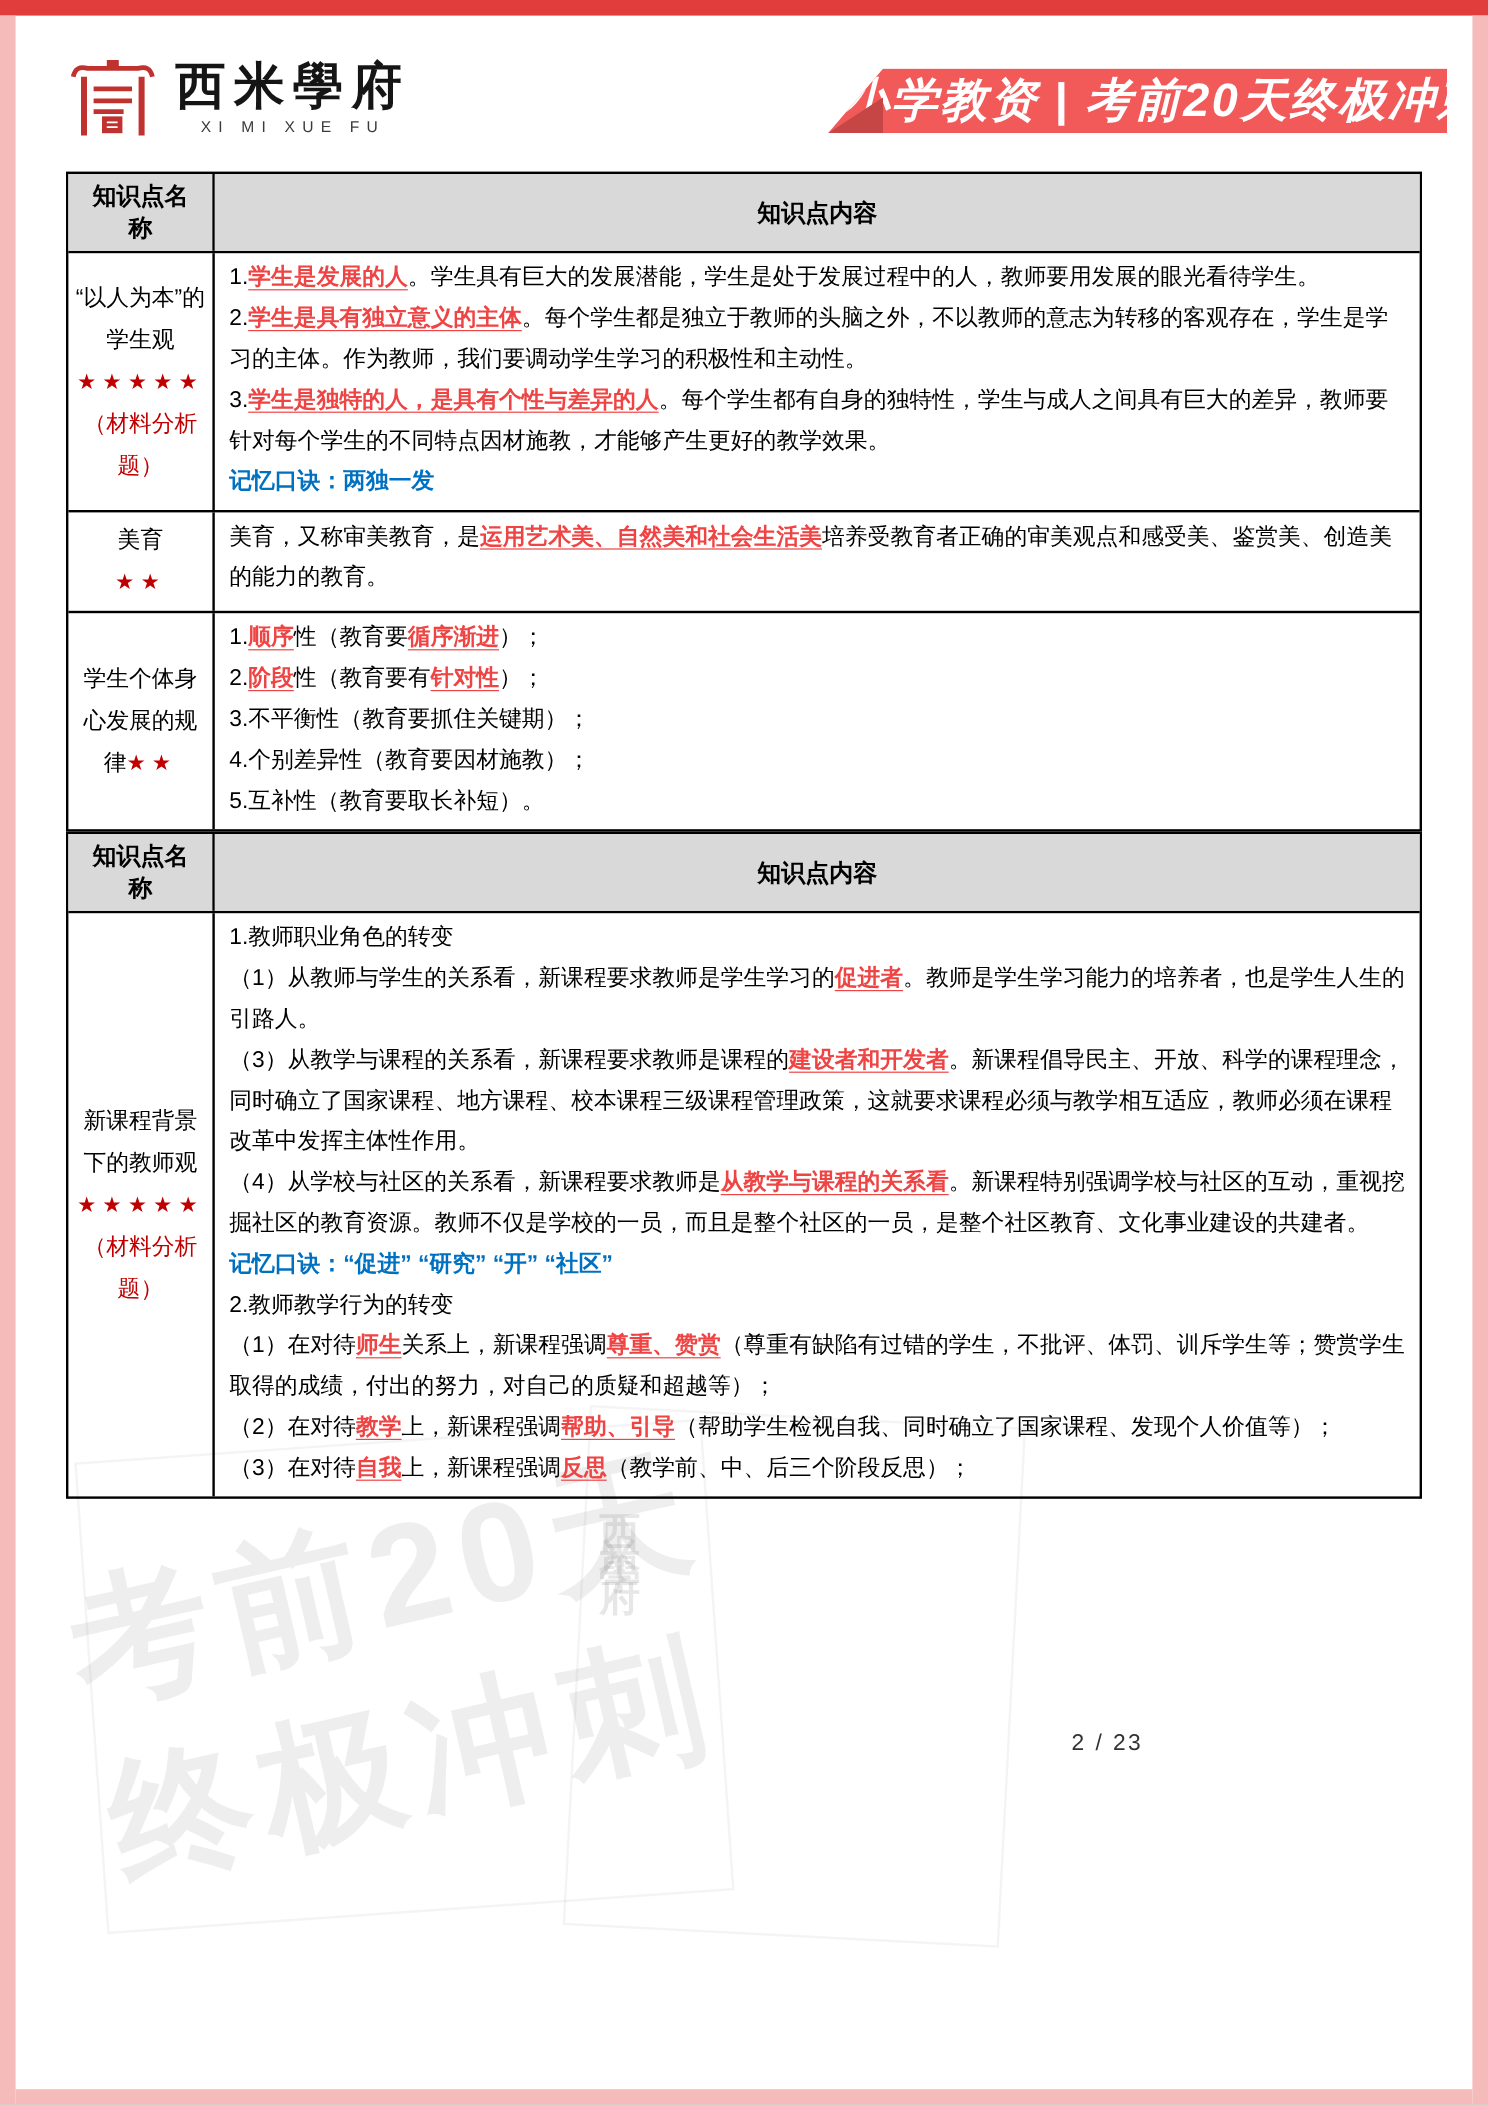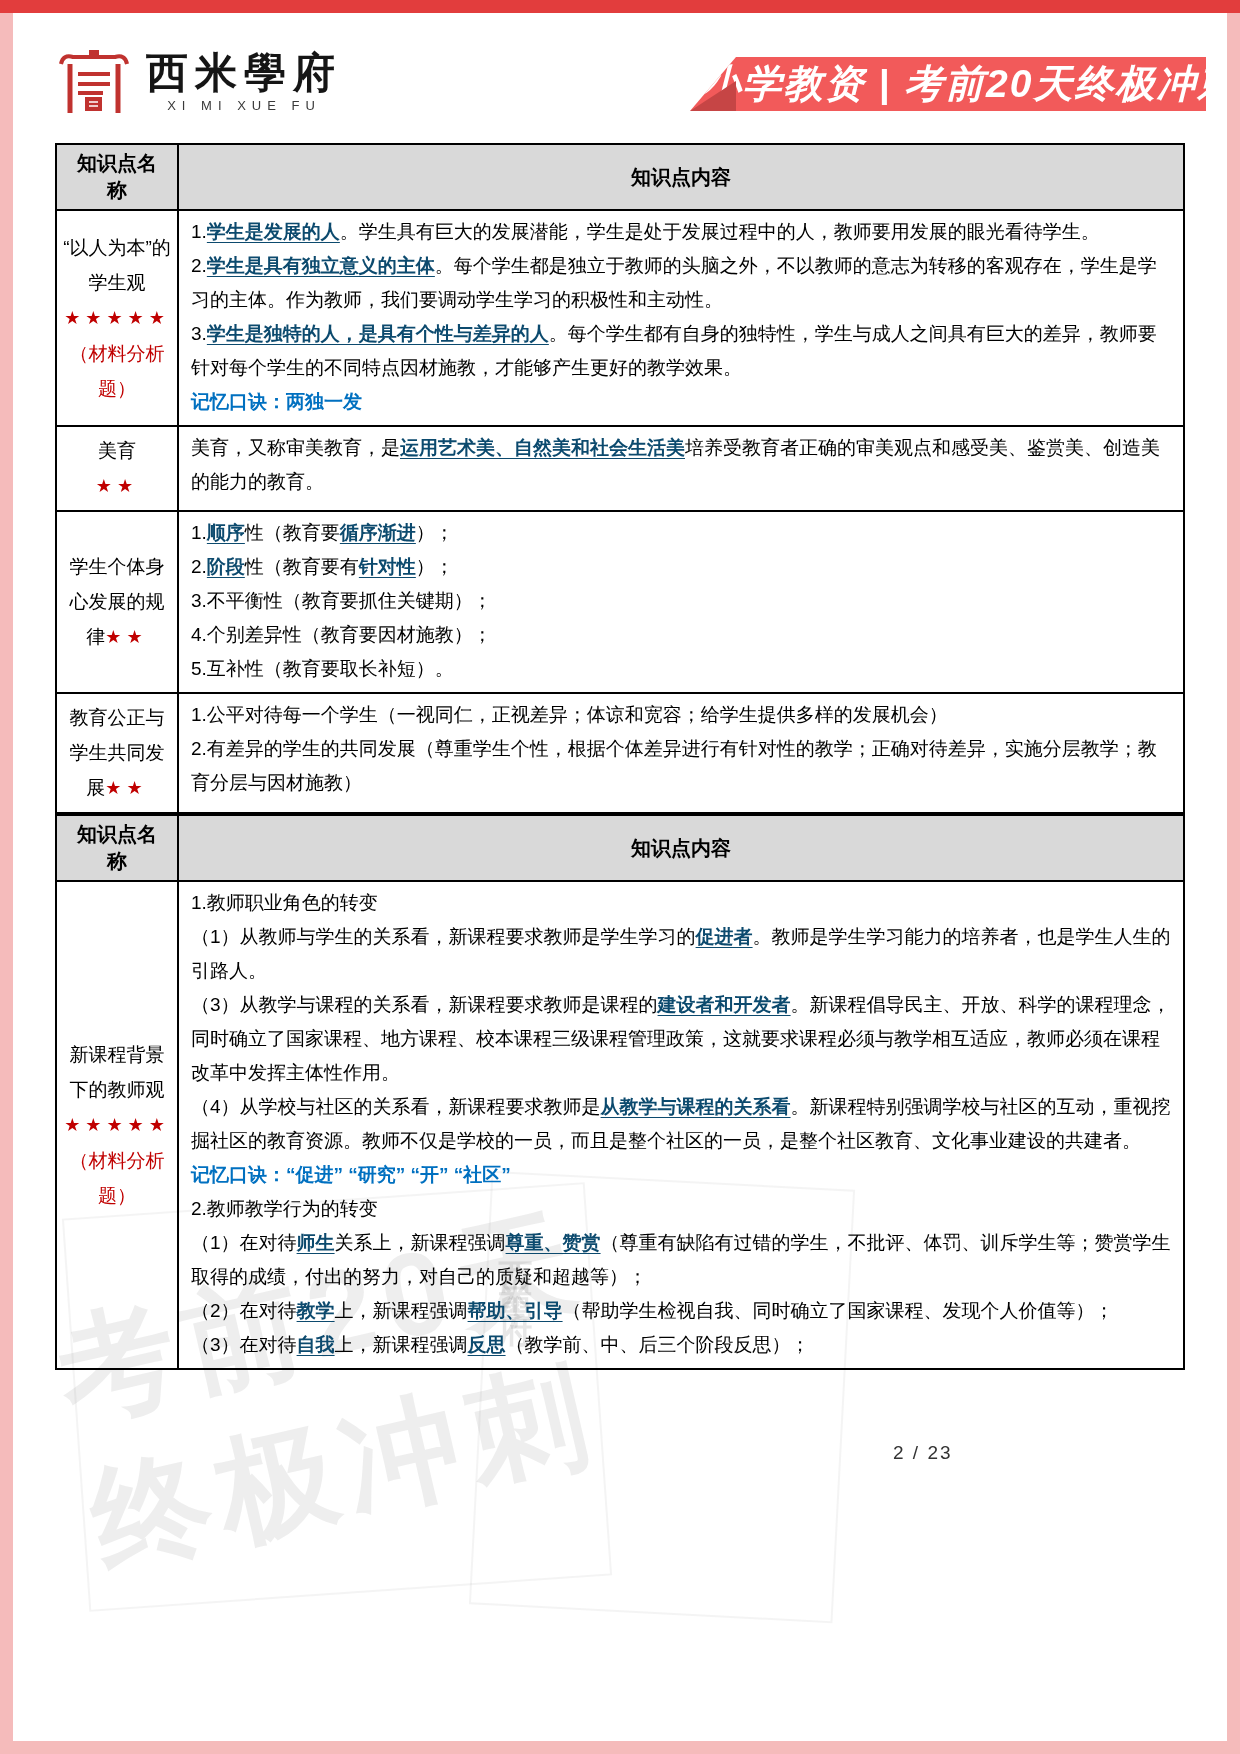--- a/index.html
+++ b/index.html
@@ -46,21 +46,21 @@
   .ktable{border:2px solid #000;background:transparent;}
   .trow{display:grid;grid-template-columns:122px 1fr;}
   .tbody .trow{border-top:2px solid #000;}
   .ncell{border-right:2px solid #000;display:flex;flex-direction:column;justify-content:center;
     align-items:center;text-align:center;padding:6px 6px;font-size:19px;}
   .ncell .para{line-height:35px;}
   .ccell{padding:4px 12px 6px 12px;font-size:19px;}
   .ccell .para{line-height:34px;}
   .thead .ncell,.thead .ccell{background:#d9d9d9;font-weight:bold;text-align:center;
     padding:5px 16px;font-size:20px;display:flex;align-items:center;justify-content:center;}
-  .seg-red{color:#0c4a6e;font-weight:bold;text-decoration:underline;text-underline-offset:4px;}
+  .seg-red{color:#ef4444;font-weight:bold;text-decoration:underline;text-underline-offset:4px;}
   .seg-blue{color:#0070c0;font-weight:bold;}
   .seg-stars{color:#c00000;letter-spacing:5px;font-size:18px;}
   .seg-note{color:#c00000;}
   .chapter{text-align:center;font-size:28px;font-weight:bold;margin:12px 0 10px 0;letter-spacing:1px;}
   .pageno{position:absolute;left:893px;top:1442px;z-index:1;font-size:19px;color:#333;letter-spacing:2px;}
 </style>
 </head>
 <body>
 
 <div class="page">
@@ -141,29 +141,20 @@
               <div class="para"><span>学生个体身心发展的规律</span><span class="seg-stars">★★</span></div>
             </div>
             <div class="ccell">
               <div class="para"><span>1.</span><span class="seg-red">顺序</span><span>性（教育要</span><span class="seg-red">循序渐进</span><span>）；</span></div>
               <div class="para"><span>2.</span><span class="seg-red">阶段</span><span>性（教育要有</span><span class="seg-red">针对性</span><span>）；</span></div>
               <div class="para"><span>3.不平衡性（教育要抓住关键期）；</span></div>
               <div class="para"><span>4.个别差异性（教育要因材施教）；</span></div>
               <div class="para"><span>5.互补性（教育要取长补短）。</span></div>
             </div>
           </div>
-          <div class="trow">
-            <div class="ncell">
-              <div class="para"><span>教育公正与学生共同发展</span><span class="seg-stars">★★</span></div>
-            </div>
-            <div class="ccell">
-              <div class="para"><span>1.公平对待每一个学生（一视同仁，正视差异；体谅和宽容；给学生提供多样的发展机会）</span></div>
-              <div class="para"><span>2.有差异的学生的共同发展（尊重学生个性，根据个体差异进行有针对性的教学；正确对待差异，实施分层教学；教育分层与因材施教）</span></div>
-            </div>
-          </div>
         </div>
     </section>
 
 
     <section class="ktable">
       <div class="trow thead">
         <div class="ncell">知识点名称</div>
         <div class="ccell">知识点内容</div>
       </div>
       <div class="tbody">

